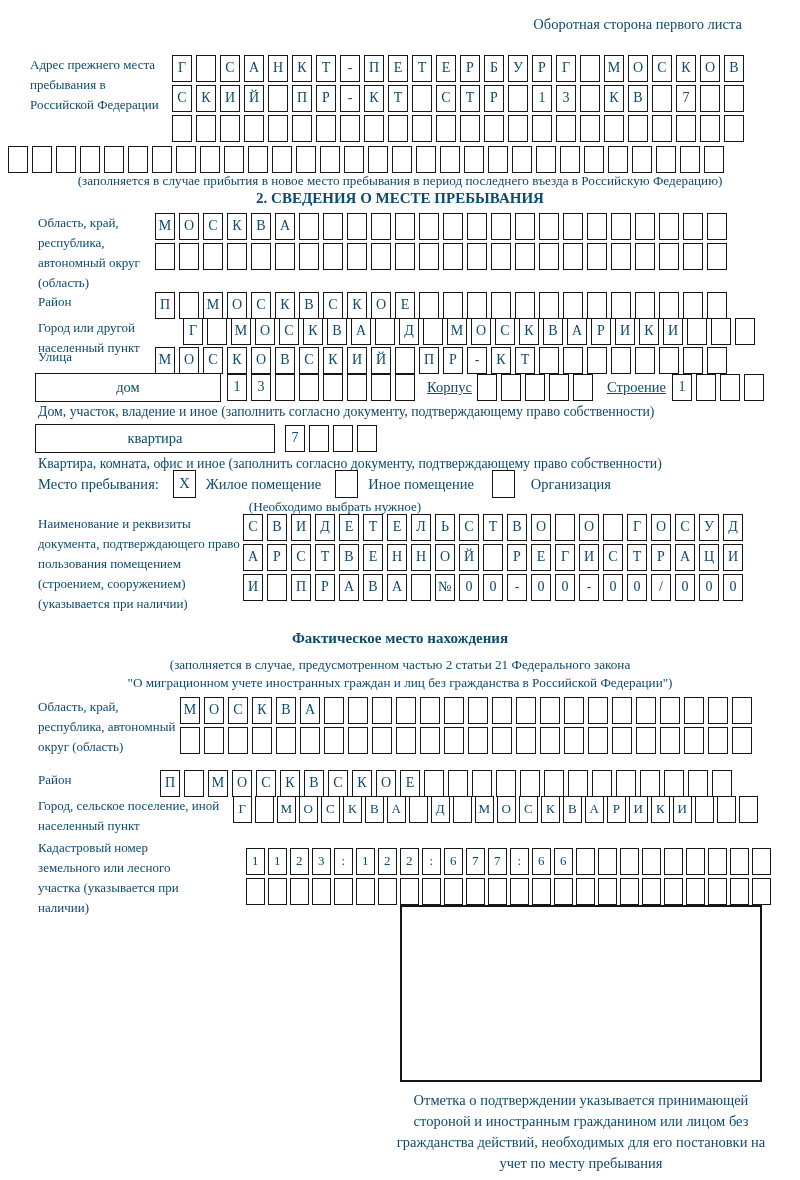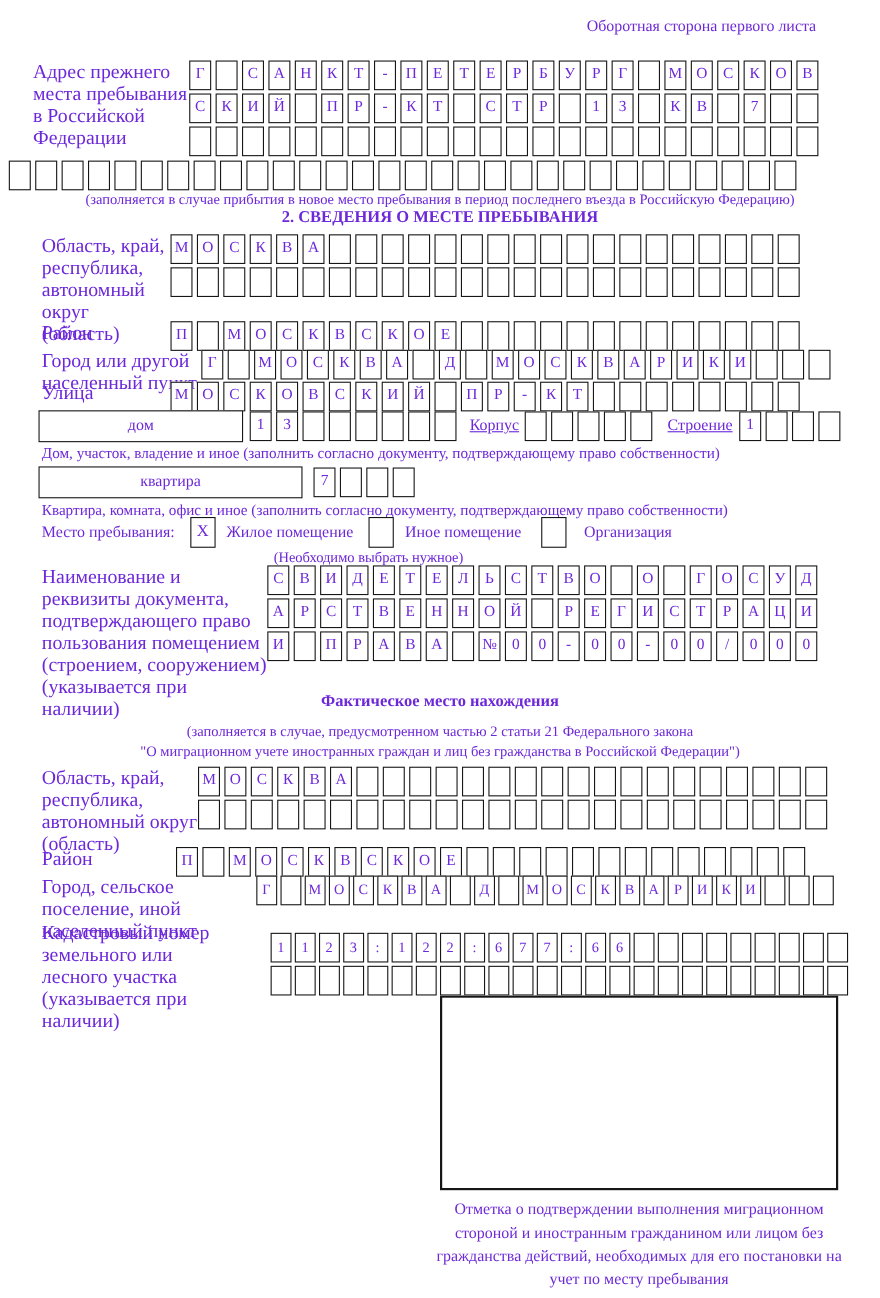--- a/index.html
+++ b/index.html
@@ -1,22 +1,22 @@
 <!DOCTYPE html>
 <html><head>
 <meta charset="utf-8">
 <style>
   html,body{margin:0;padding:0;background:#fff;}
   #form{
     position:relative;width:800px;height:1180px;background:#fff;
-    font-family:"Liberation Serif","DejaVu Serif",serif;color:#6d28d9;overflow:hidden;
+    font-family:"Liberation Serif","DejaVu Serif",serif;color:#0c4a6e;overflow:hidden;
   }
   .abs{position:absolute;}
   .field{position:absolute;display:flex;align-items:flex-start;}
-  .label{font-size:18px;line-height:20px;flex:none;}
+  .label{font-size:13px;line-height:20px;flex:none;}
   .grid{flex:none;}
   .grid-row{display:flex;margin-bottom:3px;}
   .cell{
     flex:none;width:20px;height:27px;box-sizing:border-box;
     border:1.7px solid #161616;margin-right:4px;background:#fff;
     text-align:center;font-size:14px;line-height:24px;font-family:"Liberation Serif",serif;
   }
   .sm .cell{width:18.5px;margin-right:3.5px;font-size:13px;}
   .widebox{
     flex:none;box-sizing:border-box;border:1.7px solid #161616;height:29px;
@@ -612,15 +612,15 @@
           <span class="cell"></span>
           <span class="cell"></span>
           <span class="cell"></span>
           <span class="cell"></span>
           <span class="cell"></span>
         </div>
     </div>
   </div>
 
   <div id="stamp-box" class="abs" style="top:905px;left:400px;width:362px;height:177px;"></div>
-  <div class="abs" style="top:1090px;left:390px;width:382px;text-align:center;font-size:14.5px;line-height:21px;">Отметка о подтверждении выполнения миграционном стороной и иностранным гражданином или лицом без гражданства действий, необходимых для его постановки на учет по месту пребывания</div>
+  <div class="abs" style="top:1090px;left:390px;width:382px;text-align:center;font-size:14.5px;line-height:21px;">Отметка о подтверждении указывается принимающей стороной и иностранным гражданином или лицом без гражданства действий, необходимых для его постановки на учет по месту пребывания</div>
 
 </div>
 
 </body></html>

